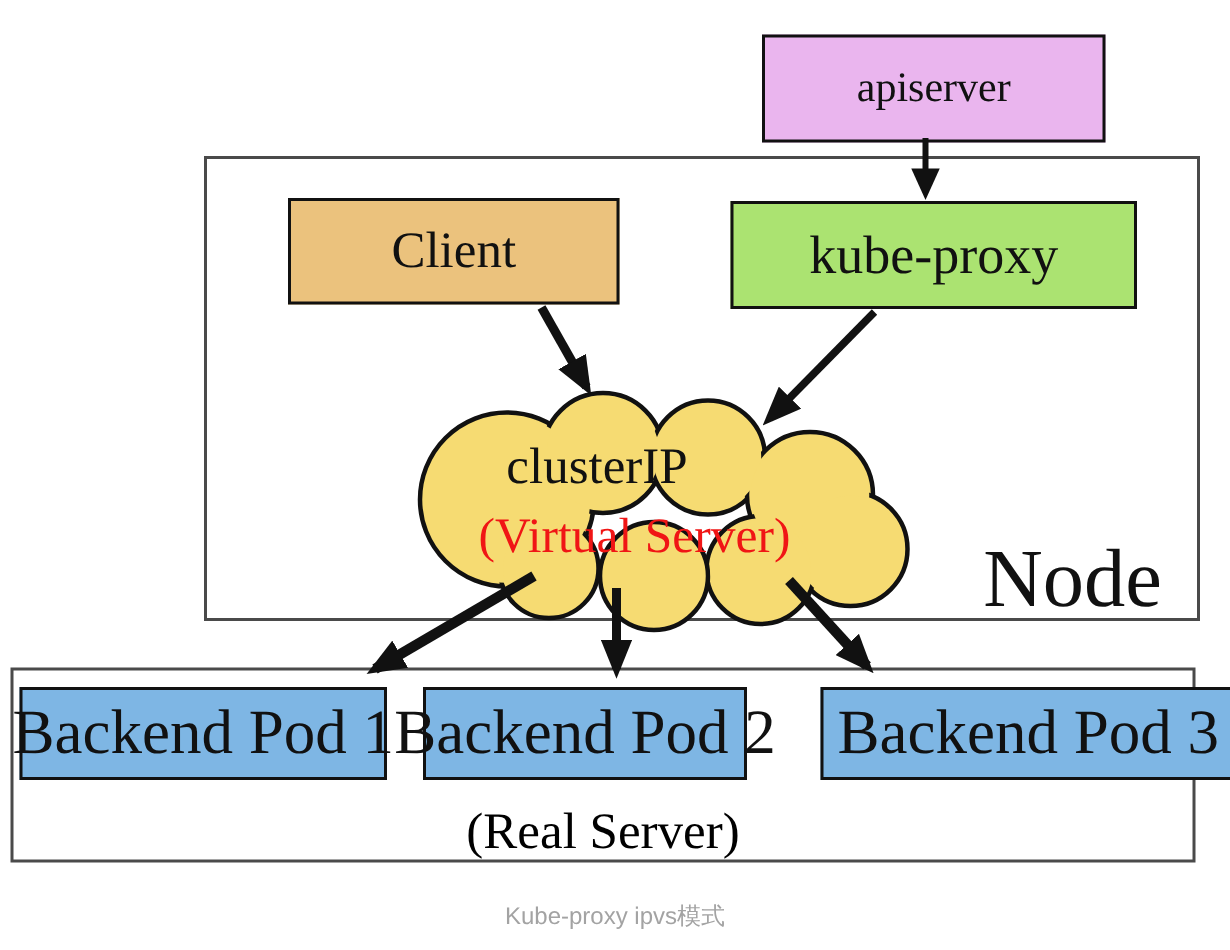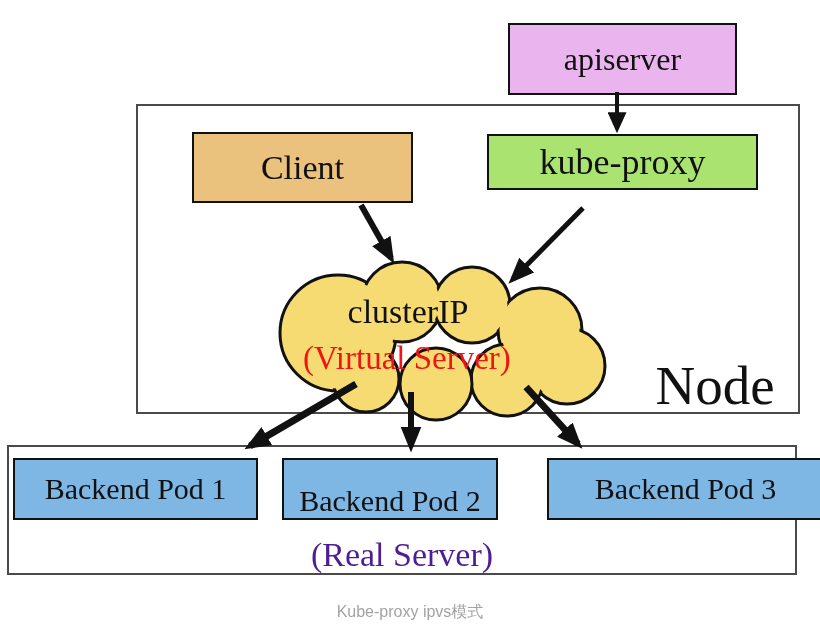--- a/index.html
+++ b/index.html
@@ -15,50 +15,50 @@
   .abs { position: absolute; }
   .box {
     position: absolute;
     border: 2px solid #111111;
     display: flex;
     align-items: center;
     justify-content: center;
     box-sizing: border-box;
     white-space: nowrap;
   }
-  #apiserver-box   { left: 508px; top: 23px;  width: 229px; height: 72px; background: #eab5ee; font-size: 32px; }
+  #apiserver-box   { left: 508px; top: 23px;  width: 229px; height: 72px; background: #eab5ee; font-size: 28px; }
   #client-box      { left: 192px; top: 132px; width: 221px; height: 71px; background: #ebc27d; font-size: 34px; }
-  #kubeproxy-box   { left: 487px; top: 134px; width: 271px; height: 56px; background: #abe371; font-size: 36px; }
+  #kubeproxy-box   { left: 487px; top: 134px; width: 271px; height: 72px; background: #abe371; font-size: 36px; }
   #node-box {
     left: 136px; top: 104px; width: 664px; height: 310px;
     border: 2px solid #4a4a4a; box-sizing: border-box; background: transparent;
   }
   #node-label {
     left: 630px; top: 360px; width: 170px; height: 52px;
     font-size: 55px; text-align: center; line-height: 52px;
   }
   #realserver-box {
     left: 7px; top: 445px; width: 790px; height: 130px;
     border: 2px solid #4a4a4a; box-sizing: border-box; background: transparent;
   }
-  .pod-box { top: 458px; height: 62px; background: #7eb6e4; font-size: 30px; }
+  .pod-box { top: 458px; height: 62px; background: #7eb6e4; font-size: 42px; }
   #pod1-box { left: 13px;  width: 245px; }
-  #pod2-box { left: 282px; width: 216px; align-items: flex-end; }
+  #pod2-box { left: 282px; width: 216px; }
   #pod3-box { left: 547px; width: 277px; }
   #clusterip-label {
-    left: 288px; top: 292px; width: 240px; height: 40px;
+    left: 278px; top: 292px; width: 240px; height: 40px;
     font-size: 34px; text-align: center; line-height: 40px;
   }
   #virtualserver-label {
     left: 303px; top: 338px; width: 240px; height: 40px;
-    font-size: 33px; text-align: left; line-height: 40px; color: #f01515;
+    font-size: 33px; text-align: center; line-height: 40px; color: #f01515;
   }
   #realserver-label {
     left: 7px; top: 533px; width: 790px; height: 44px;
-    font-size: 34px; text-align: center; line-height: 44px; color: #4c1d95;
+    font-size: 34px; text-align: center; line-height: 44px; color: #000000;
   }
   #caption {
     left: 0; top: 600px; width: 820px; height: 24px;
     font-family: "Liberation Sans", "DejaVu Sans", sans-serif;
     font-size: 16px; color: #a3a3a3; text-align: center; line-height: 24px;
   }
   #overlay-svg { position: absolute; left: 0; top: 0; width: 820px; height: 633px; pointer-events: none; }
 </style>
 </head>
 <body>

